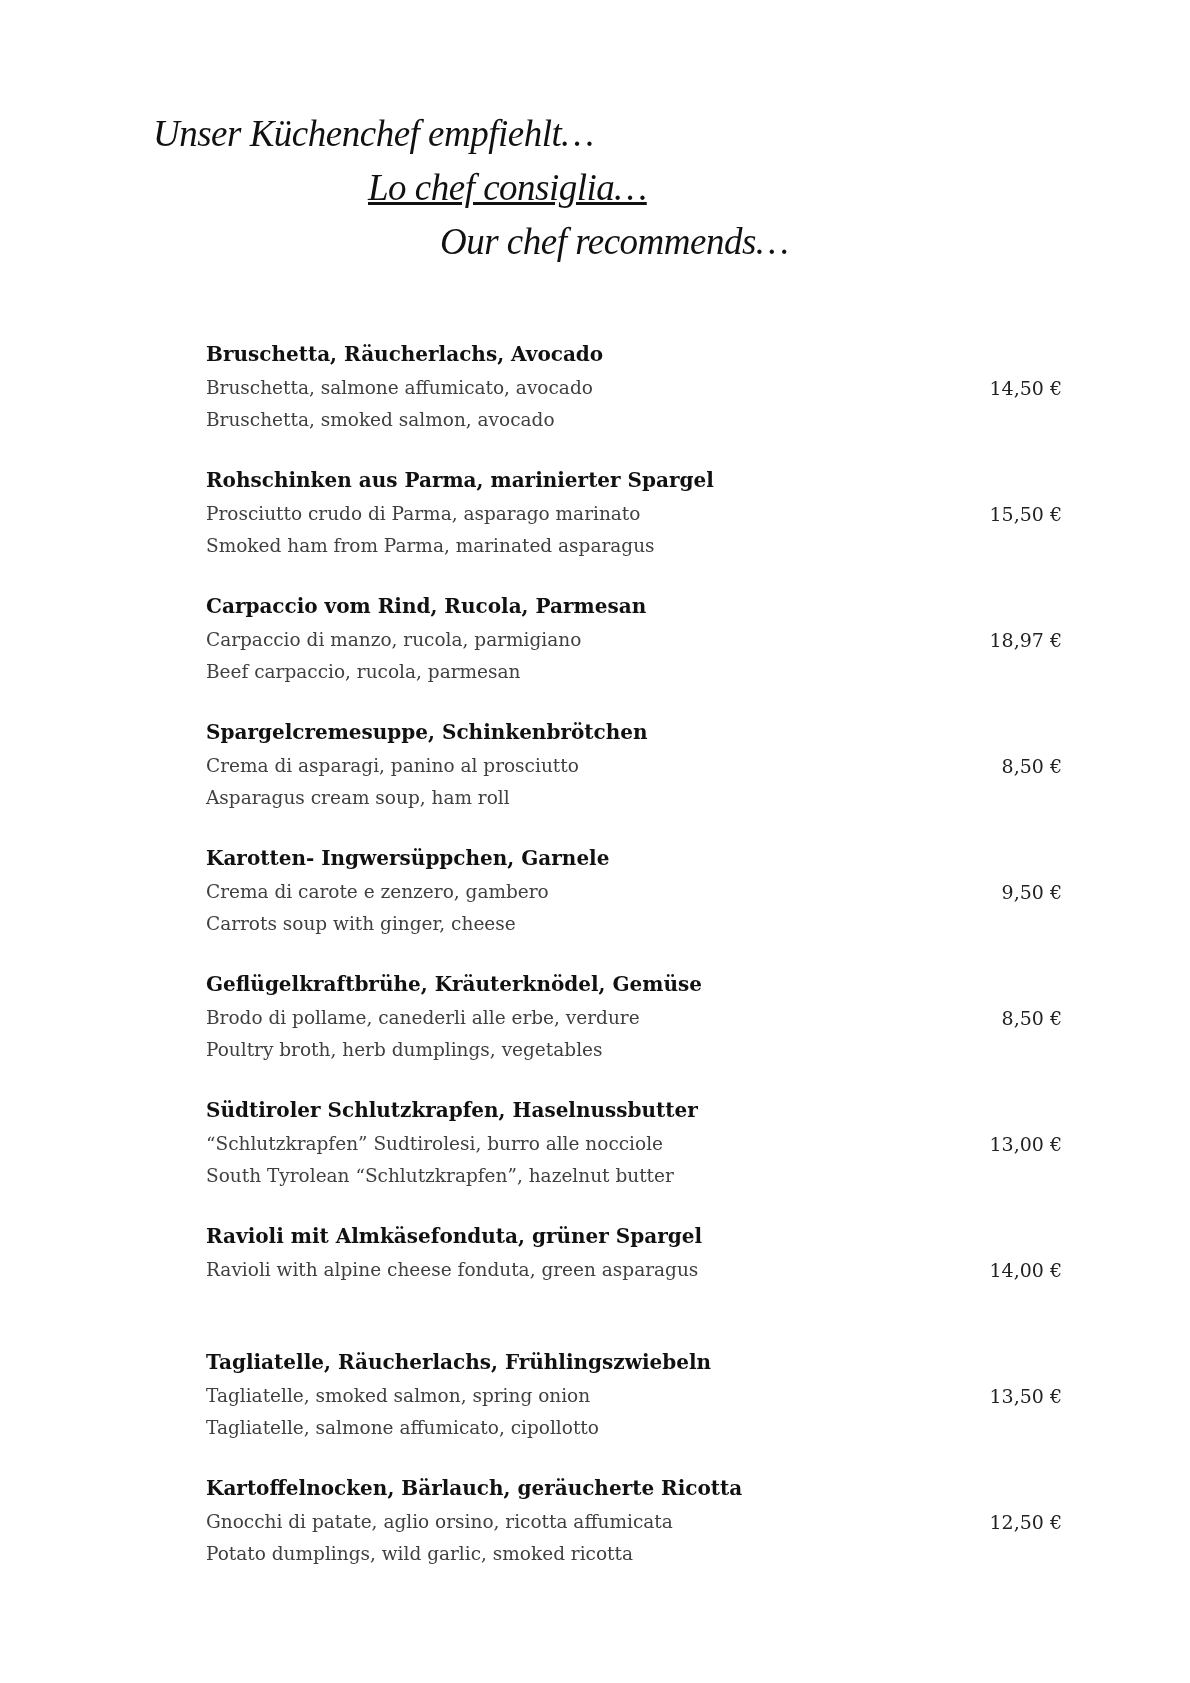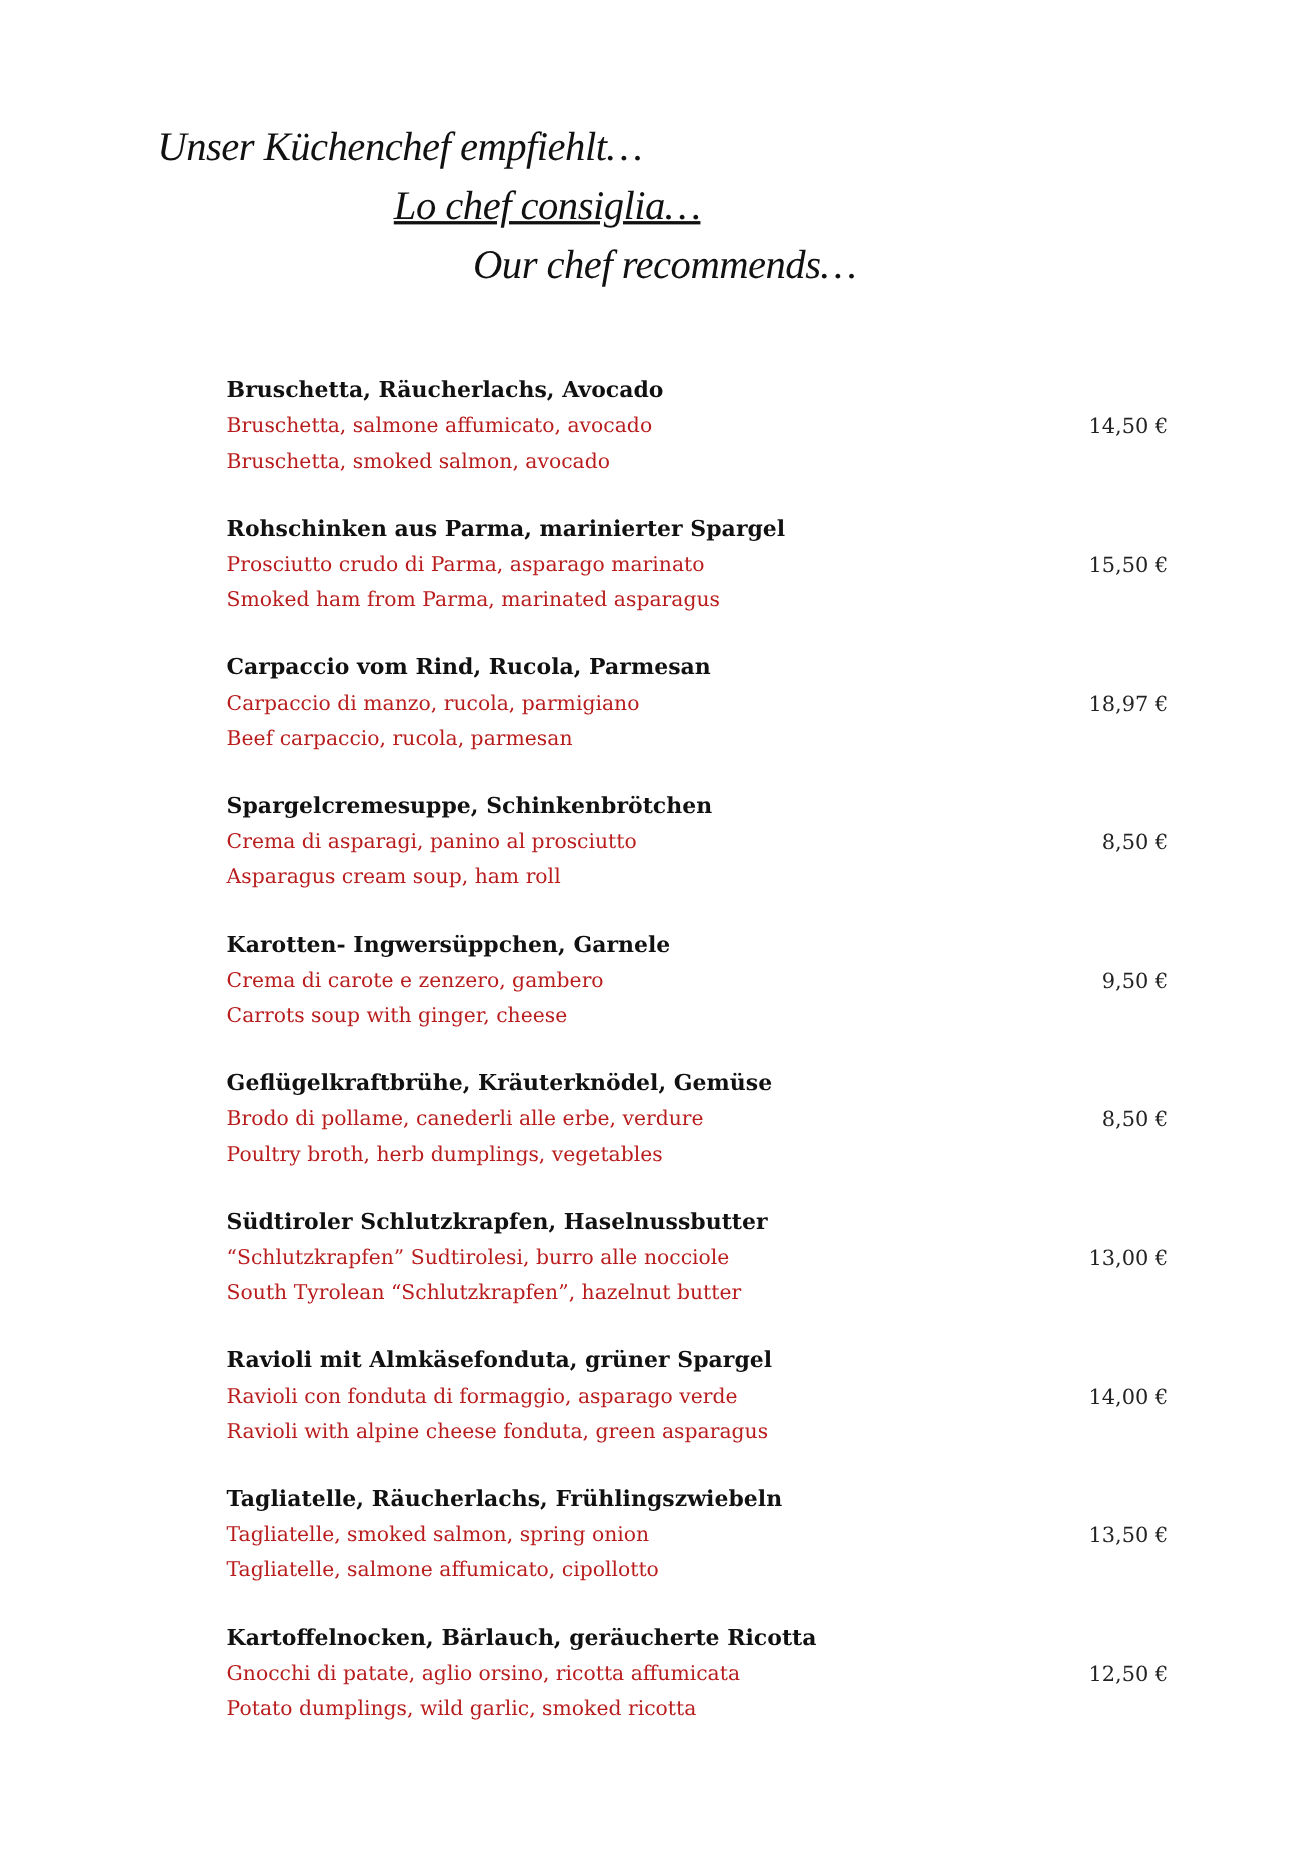--- a/index.html
+++ b/index.html
@@ -1,27 +1,27 @@
 <!DOCTYPE html>
 <html><head>
   <meta charset="utf-8">
   <style>
     html, body { margin: 0; padding: 0; background: #ffffff; }
     body { width: 1190px; height: 1683px; position: relative; overflow: hidden;
            font-family: "DejaVu Serif", serif; color: #1a1a1a; }
     .titles { position: absolute; left: 0; top: 0; width: 100%; }
     .title-line { position: absolute; font-family: "Liberation Serif", serif; font-style: italic;
-                  font-size: 37px; color: #111; white-space: nowrap; letter-spacing: -0.5px; }
+                  font-size: 37px; color: #111; white-space: nowrap; letter-spacing: -0.5px; margin-left: 10px; }
     .t1 { left: 143px; top: 112px; }
     .t2 { left: 358px; top: 166px; text-decoration: underline; }
     .t3 { left: 430px; top: 220px; }
     .menu { position: absolute; left: 186px; top: 336px; width: 856px; margin-left: 20px; }
     .item { position: relative; height: 126px; }
     .name { font-size: 20px; font-weight: bold; line-height: 36px; white-space: nowrap; color: #111; }
-    .desc { font-size: 18.5px; line-height: 32px; white-space: nowrap; color: #b91c1c; }
+    .desc { font-size: 18.5px; line-height: 32px; white-space: nowrap; color: #404040; }
     .price { position: absolute; right: 0; top: 36px; font-size: 19px; line-height: 32px;
              white-space: nowrap; color: #222; }
   </style>
 </head>
 <body>
 
 <div class="titles">
   <div class="title-line t1">Unser Küchenchef empfiehlt…</div>
   <div class="title-line t2">Lo chef consiglia…</div>
   <div class="title-line t3">Our chef recommends…</div>
@@ -65,21 +65,20 @@
     <div class="price">8,50 €</div>
   </div>
   <div class="item">
     <div class="name">Südtiroler Schlutzkrapfen, Haselnussbutter</div>
     <div class="desc">“Schlutzkrapfen” Sudtirolesi, burro alle nocciole</div>
     <div class="desc">South Tyrolean “Schlutzkrapfen”, hazelnut butter</div>
     <div class="price">13,00 €</div>
   </div>
   <div class="item">
     <div class="name">Ravioli mit Almkäsefonduta, grüner Spargel</div>
-    <div class="desc">Ravioli con fonduta di formaggio, asparago verde</div>
     <div class="desc">Ravioli with alpine cheese fonduta, green asparagus</div>
     <div class="price">14,00 €</div>
   </div>
   <div class="item">
     <div class="name">Tagliatelle, Räucherlachs, Frühlingszwiebeln</div>
     <div class="desc">Tagliatelle, smoked salmon, spring onion</div>
     <div class="desc">Tagliatelle, salmone affumicato, cipollotto</div>
     <div class="price">13,50 €</div>
   </div>
   <div class="item">

